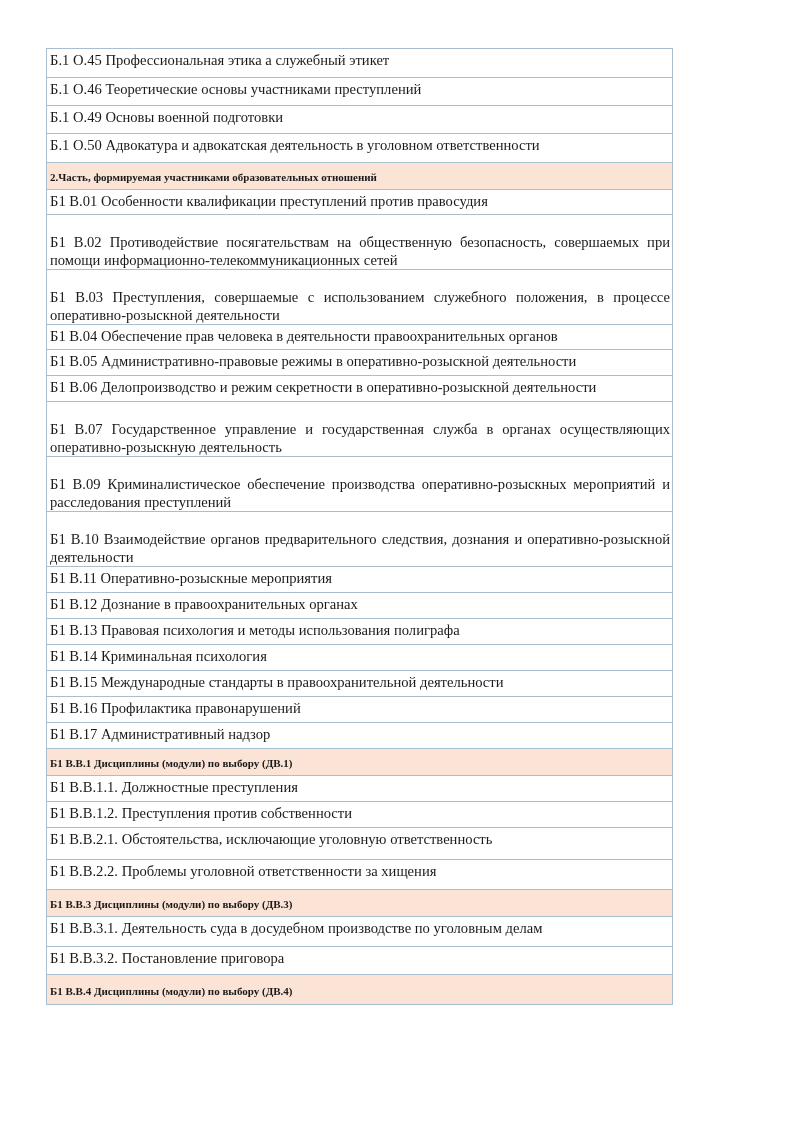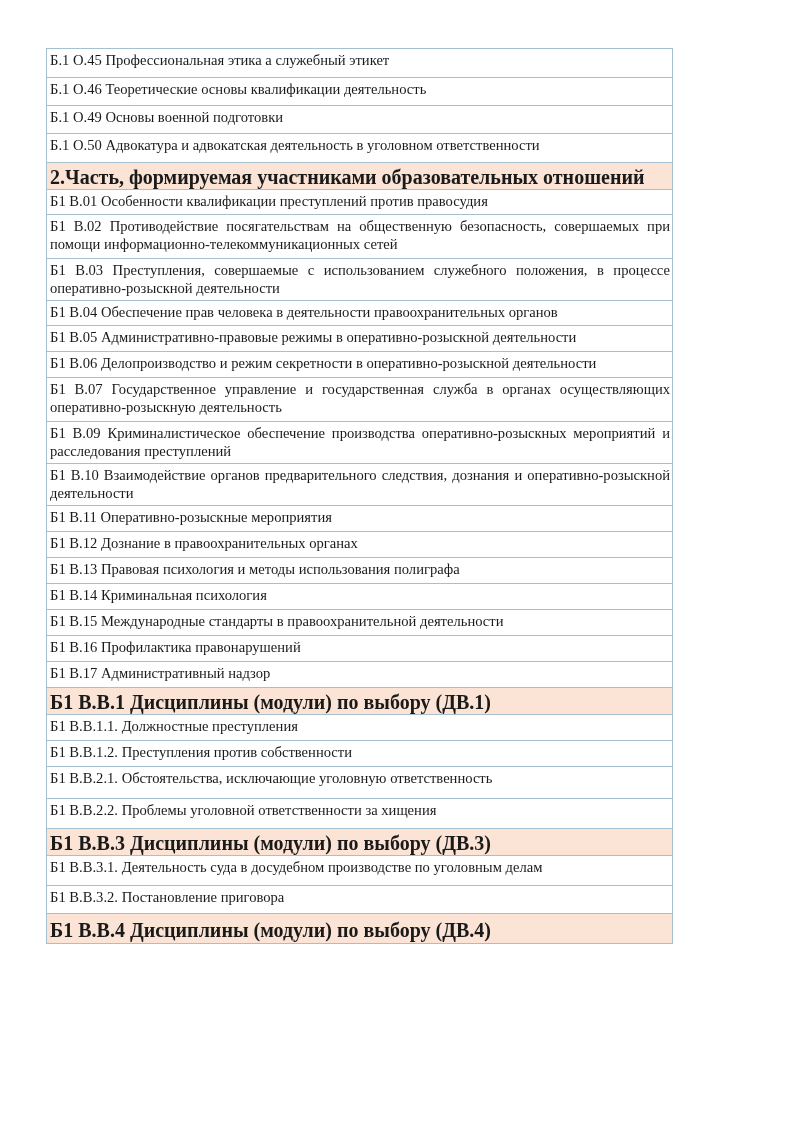--- a/index.html
+++ b/index.html
@@ -39,42 +39,42 @@
       text-align: justify;
       text-align-last: left;
       vertical-align: middle;
       overflow: hidden;
     }
     table.curriculum tr.item td {
       vertical-align: top;
       padding-top: 3px;
     }
     table.curriculum tr.item.multi td {
-      padding-top: 3px;
+      padding-top: 19px;
     }
     table.curriculum tr.section td {
       background: #fbe4d5;
       font-weight: bold;
-      font-size: 20px;
+      font-size: 11px;
       line-height: 20px;
       vertical-align: middle;
       padding-top: 2px;
     }
   </style>
 </head>
 <body>
 
 <div class="page">
   <table class="curriculum">
     <tbody>
       <tr class="item" style="height:29px">
           <td>Б.1 О.45 Профессиональная этика а служебный этикет</td>
         </tr>
       <tr class="item" style="height:28px">
-          <td>Б.1 О.46 Теоретические основы квалификации деятельность</td>
+          <td>Б.1 О.46 Теоретические основы участниками преступлений</td>
         </tr>
       <tr class="item" style="height:28px">
           <td>Б.1 О.49 Основы военной подготовки</td>
         </tr>
       <tr class="item" style="height:29px">
           <td>Б.1 О.50 Адвокатура и адвокатская деятельность в уголовном ответственности</td>
         </tr>
 
       <tr class="section" style="height:27px">
           <td>2.Часть, формируемая участниками образовательных отношений</td>

